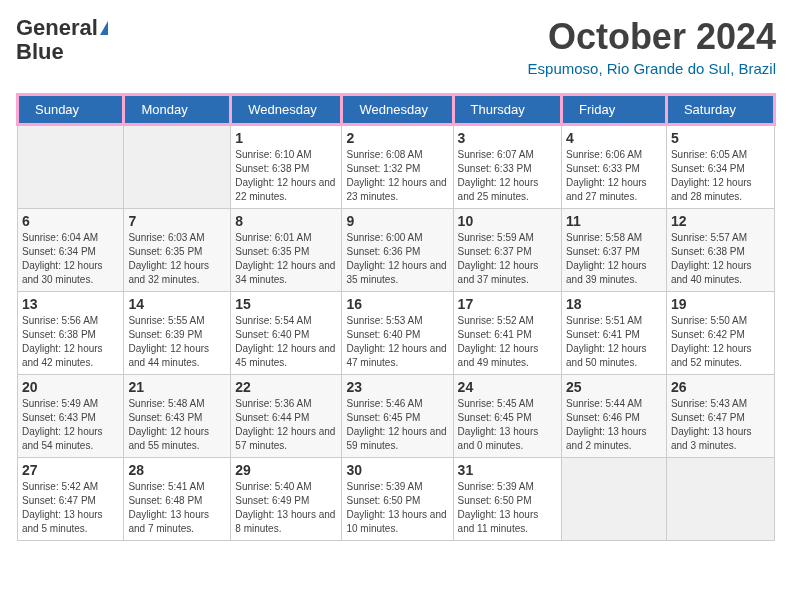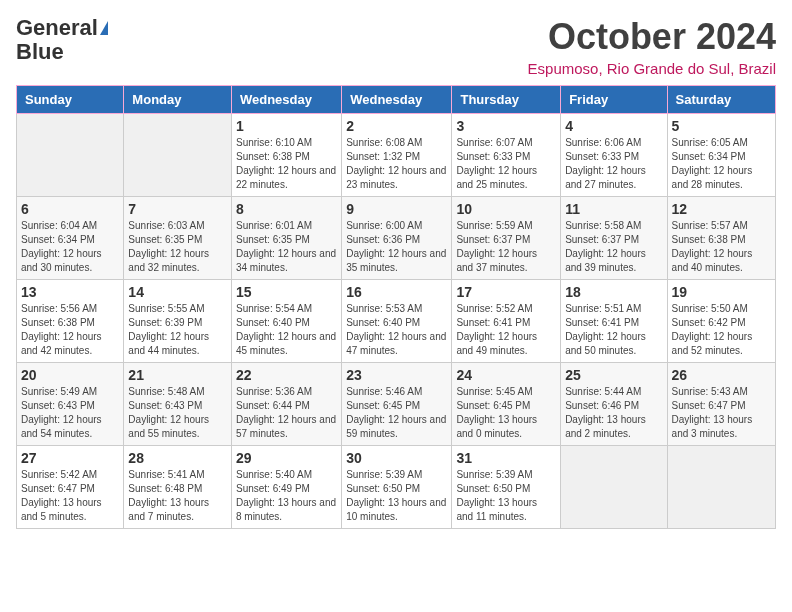--- a/index.html
+++ b/index.html
@@ -7,21 +7,21 @@
       font-family: Arial, sans-serif;
       background: #fff;
       width: 792px;
       min-height: 612px;
       padding: 16px;
     }
     .header {
       display: flex;
       justify-content: space-between;
       align-items: flex-start;
-      margin-bottom: 8px;
+      margin-bottom: 16px;
     }
     .logo {
       display: flex;
       flex-direction: column;
       align-items: flex-start;
     }
     .logo-text {
       font-size: 22px;
       font-weight: bold;
       color: #333;
@@ -42,36 +42,36 @@
     .title-block {
       text-align: right;
     }
     .month-title {
       font-size: 36px;
       font-weight: bold;
       color: #404040;
     }
     .location {
       font-size: 15px;
-      color: #be185d;
+      color: #0369a1;
       margin-top: 2px;
     }
     table {
       width: 100%;
       border-collapse: collapse;
       font-size: 11px;
     }
     thead tr th {
       background: #2a6db5;
       color: #fff;
-      padding: 6px 8px;
+      padding: 6px 16px;
       text-align: left;
       font-size: 13px;
-      font-weight: bold;
-      border: 1px solid #f9a8d4;
+      font-weight: normal;
+      border: 3px solid #f9a8d4;
     }
     tbody tr td {
       border: 1px solid #ccc;
       vertical-align: top;
       padding: 4px 4px;
       width: 113px;
       min-height: 80px;
       height: 80px;
     }
     .day-num {

